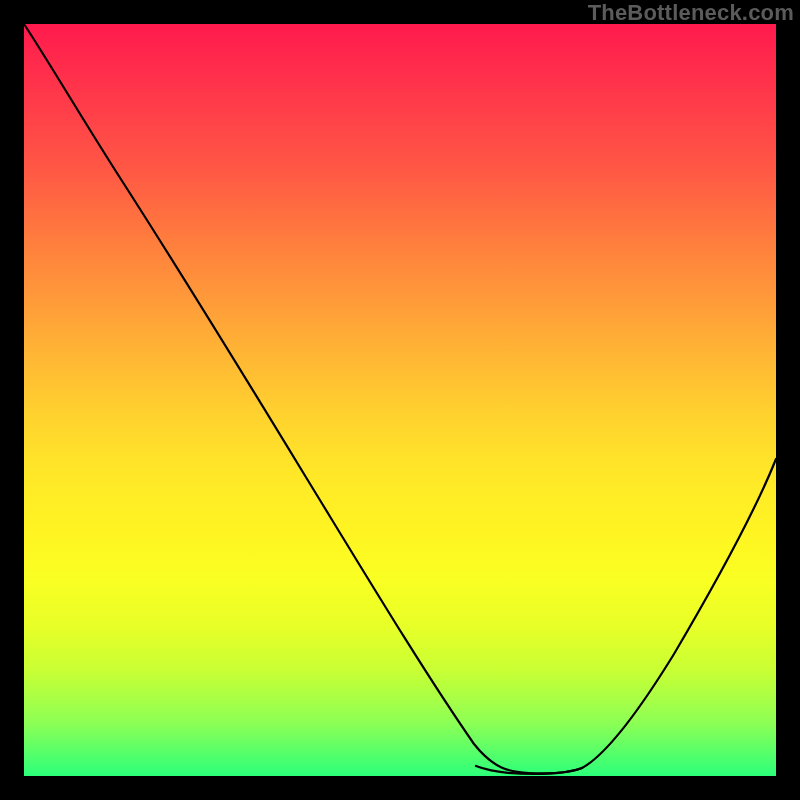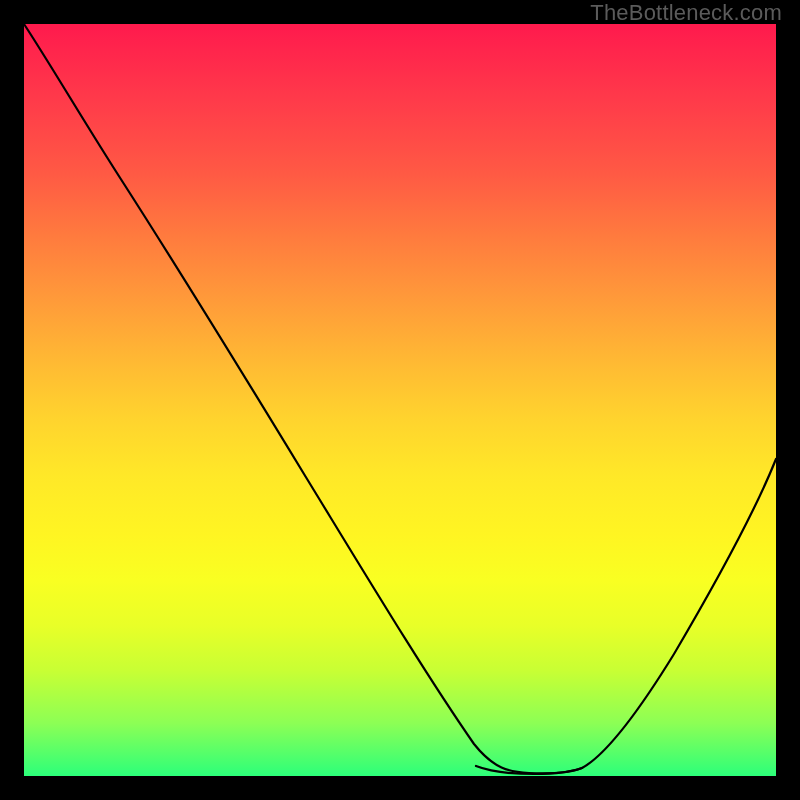--- a/index.html
+++ b/index.html
@@ -37,26 +37,27 @@
       #f9ff22 74%,
       #e8ff28 80%,
       #c8ff34 86%,
       #8cff55 93%,
       #2cff7a 100%
     );
   }
   .watermark {
     position: absolute;
     top: 0px;
-    right: 18px;
+    right: 6px;
     font-family: Arial, Helvetica, sans-serif;
     font-size: 22px;
     color: #5b5b5b;
     letter-spacing: 0.2px;
     user-select: none;
+    font-weight: bold;
   }
   svg.curve {
     position: absolute;
     left: 0;
     top: 0;
     width: 752px;
     height: 752px;
     overflow: visible;
   }
   .curve path {

